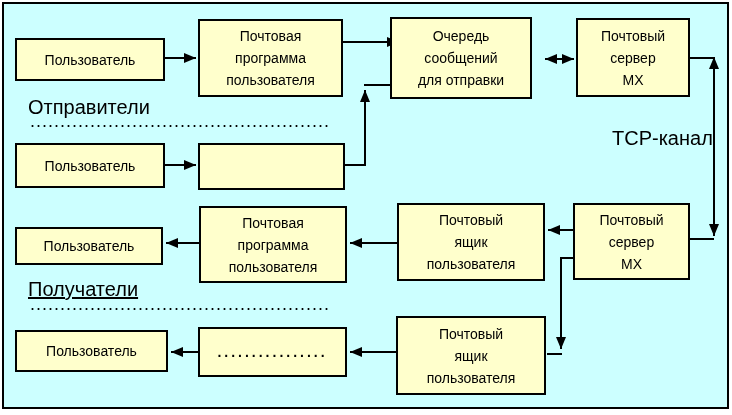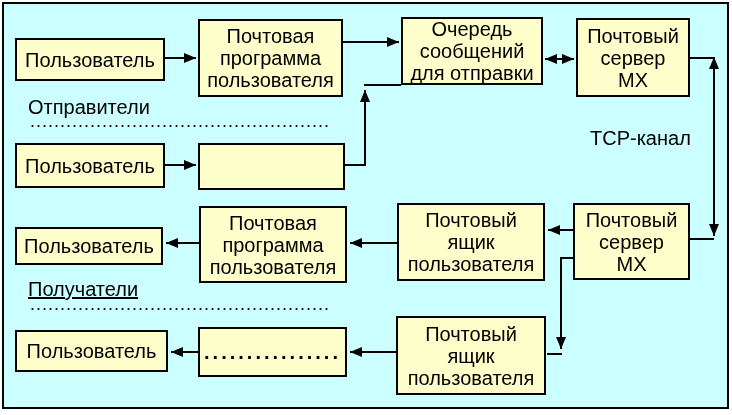--- a/index.html
+++ b/index.html
@@ -36,29 +36,29 @@
   .node {
     position: absolute;
     box-sizing: border-box;
     border: 2px solid #000000;
     background: #FFFFCC;
     display: flex;
     align-items: center;
     justify-content: center;
     text-align: center;
     color: #000000;
-    font-size: 20px;
+    font-size: 14px;
     line-height: 22px;
   }
   .node .node-label {
     white-space: pre-line;
   }
   .node-a1 { left: 15px;  top: 38px;  width: 150px; height: 43px; }
   .node-b1 { left: 198px; top: 19px;  width: 145px; height: 78px; }
-  .node-c  { left: 401px; top: 17px;  width: 142px; height: 68px; }
+  .node-c  { left: 390px; top: 17px;  width: 142px; height: 82px; }
   .node-d1 { left: 576px; top: 18px;  width: 114px; height: 79px; }
   .node-a2 { left: 15px;  top: 143px; width: 150px; height: 45px; }
   .node-b2 { left: 198px; top: 143px; width: 147px; height: 47px; }
   .node-e1 { left: 15px;  top: 227px; width: 148px; height: 38px; }
   .node-f1 { left: 199px; top: 206px; width: 148px; height: 77px; }
   .node-g1 { left: 397px; top: 203px; width: 148px; height: 78px; }
   .node-d2 { left: 573px; top: 203px; width: 117px; height: 77px; }
   .node-e2 { left: 15px;  top: 330px; width: 153px; height: 42px; }
   .node-f2 { left: 198px; top: 327px; width: 149px; height: 50px; }
   .node-g2 { left: 396px; top: 316px; width: 150px; height: 79px; }
@@ -69,21 +69,21 @@
   }
   .float-label {
     position: absolute;
     color: #000000;
     font-size: 20px;
     line-height: 19px;
     white-space: nowrap;
   }
   .lbl-senders    { left: 28px;  top: 98px;  }
   .lbl-recipients { left: 28px;  top: 280px; text-decoration: underline; }
-  .lbl-tcp        { left: 590px; top: 129px; }
+  .lbl-tcp        { left: 612px; top: 129px; }
   .dotted-sep {
     position: absolute;
     width: 302px;
     height: 20px;
     overflow: hidden;
     color: #000000;
     font-size: 18px;
     line-height: 18px;
     letter-spacing: 1px;
     white-space: nowrap;

